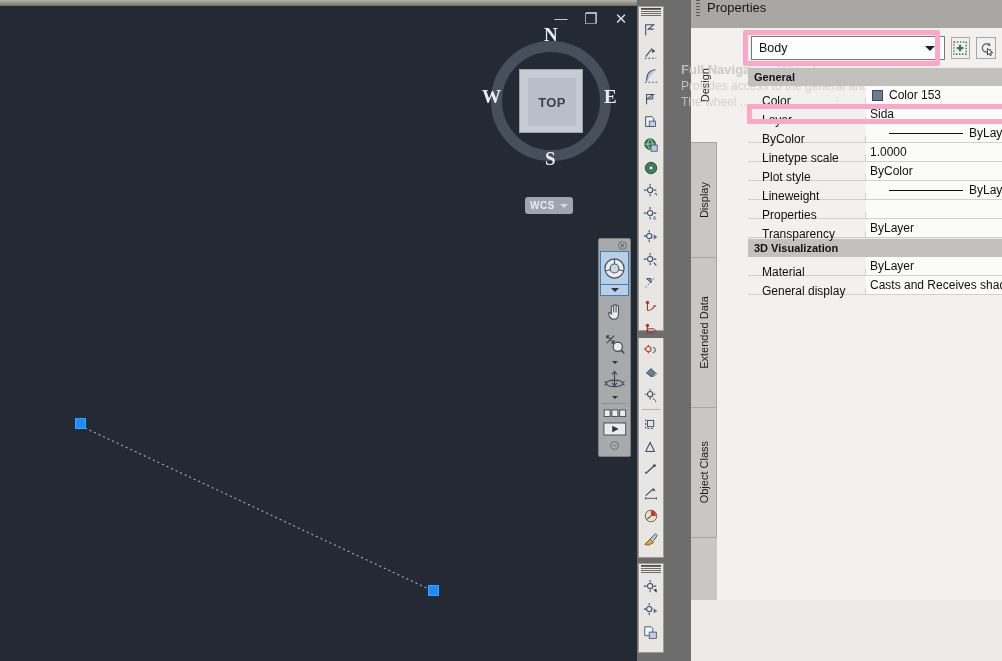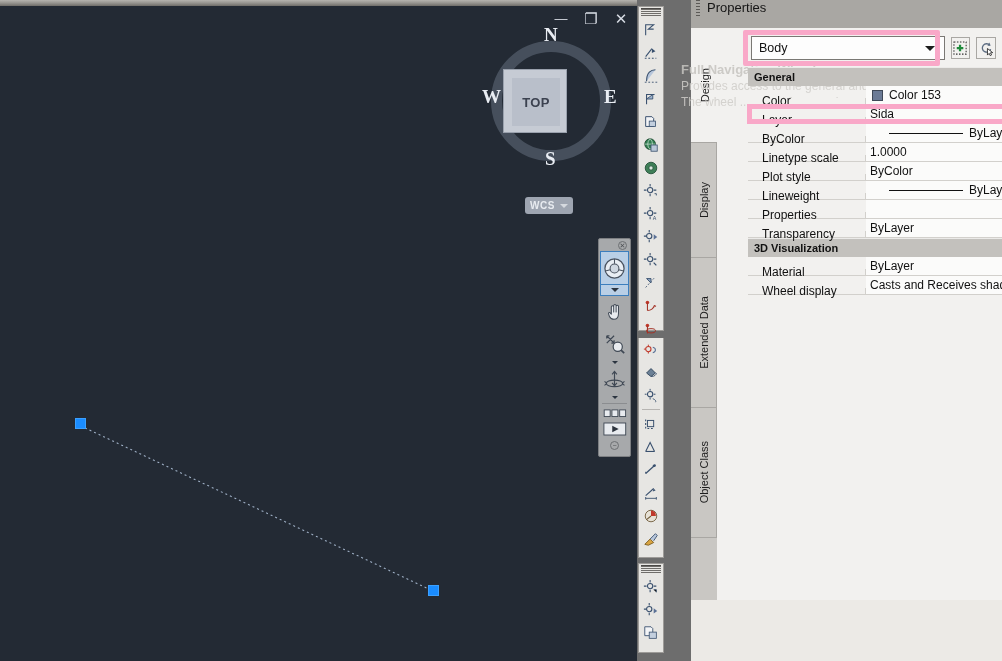--- a/index.html
+++ b/index.html
@@ -50,21 +50,21 @@
   .compass-letter {
     position: absolute; color: #e9edf3;
     font-size: 19px; font-weight: bold;
     font-family: "Liberation Serif", serif;
   }
   #c-n { left: 68px; top: -2px; }
   #c-s { left: 69px; top: 122px; }
   #c-e { left: 128px; top: 60px; }
   #c-w { left: 6px;  top: 60px; }
   #cube-face {
-    position: absolute; left: 27px; top: 43px;
+    position: absolute; left: 43px; top: 43px;
     width: 64px; height: 64px;
     background: #c6cbd4;
     border: 1px solid #9aa1ad;
   }
   #cube-face-inner {
     position: absolute; left: 8px; top: 8px;
     width: 48px; height: 48px;
     background: #b9bfca;
     display: flex; align-items: center; justify-content: center;
   }
@@ -666,21 +666,21 @@
         </div>
 
         <div class="prow">
           <div class="pname">Material</div>
           <div class="pval">
             <span>ByLayer</span>
           </div>
         </div>
 
         <div class="prow">
-          <div class="pname">Wheel display</div>
+          <div class="pname">General display</div>
           <div class="pval">
             <span>Casts and Receives shad...</span>
           </div>
         </div>
       </div>
 
       <div id="selector-row">
         <div id="obj-combo">
           <span class="val">Body</span>
           <span class="arrow"></span>

